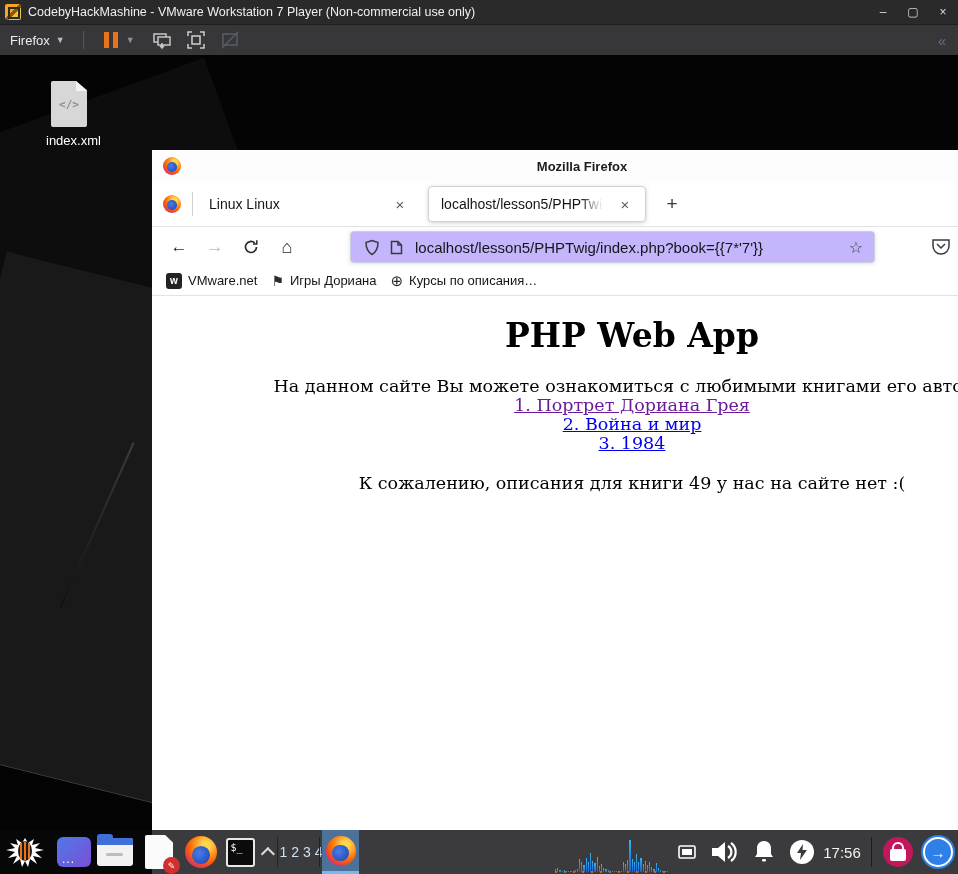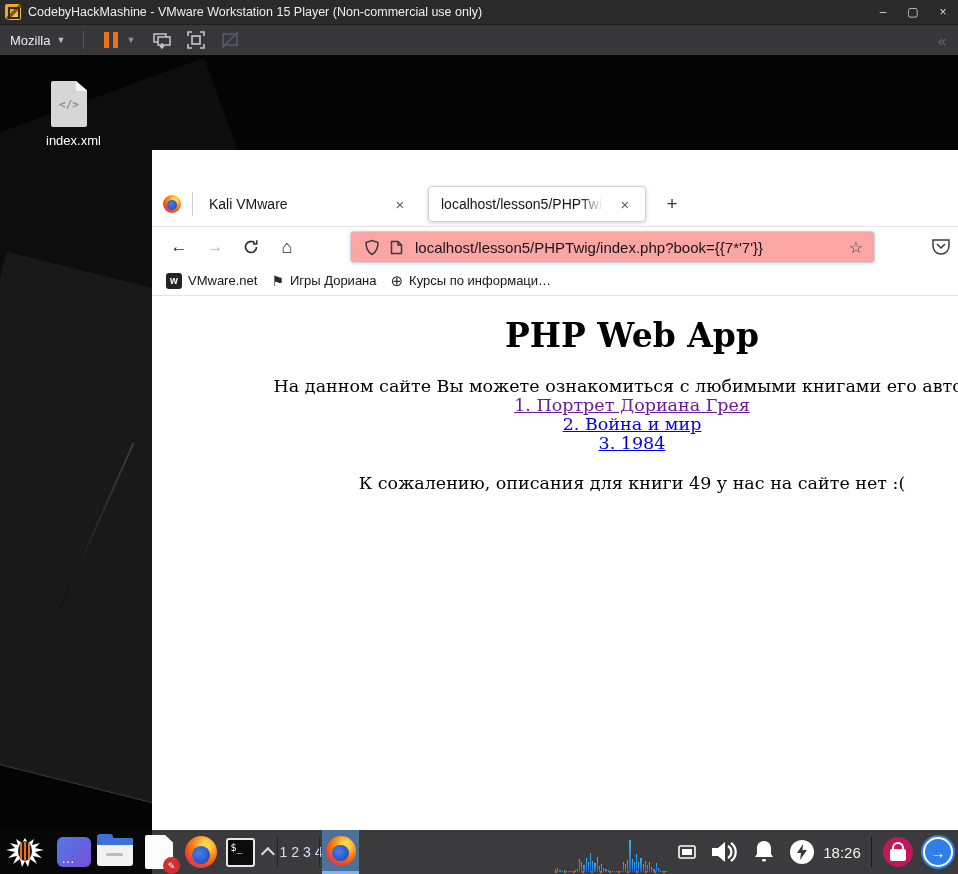--- a/index.html
+++ b/index.html
@@ -77,21 +77,21 @@
     -webkit-mask-image:linear-gradient(90deg,#000 86%,transparent); mask-image:linear-gradient(90deg,#000 86%,transparent); }
   #new-tab-button { position:absolute; left:506px; top:8px; width:28px; height:28px;
     display:flex; align-items:center; justify-content:center; font-size:19px; color:#3a3a3e; }
   #ff-navbar { position:absolute; left:0; top:76px; width:860px; height:40px;
     background:#fff; border-top:1px solid #e2e2e6; }
   .nav-btn { position:absolute; top:6px; width:28px; height:28px; display:flex;
     align-items:center; justify-content:center; font-size:17px; color:#2b2b2e; }
   #back-button{left:13px;} #forward-button{left:49px; color:#b9b9be;}
   #reload-button{left:85px;} #home-button{left:121px; font-size:18px;}
   #url-bar { position:absolute; left:198px; top:4px; width:525px; height:32px;
-    background:#fca5a5; border:1px solid #ccd0da; border-radius:4px;
+    background:#c4b5fd; border:1px solid #ccd0da; border-radius:4px;
     box-shadow:0 1px 4px rgba(145,160,190,0.35); display:flex; align-items:center; }
   #url-bar .u-icon { margin-left:13px; display:flex; align-items:center; }
   #url-text { margin-left:12px; font-size:15px; color:#16161a; white-space:nowrap; }
   #star-icon { margin-left:auto; margin-right:11px; font-size:16px; color:#3b3b3e; }
   #pocket-icon { position:absolute; left:778px; top:8px; }
   #ff-bookmarks { position:absolute; left:0; top:116px; width:860px; height:30px;
     background:#fff; border-bottom:1px solid #e3e3e6; display:flex; align-items:center; }
   .bm-item { display:flex; align-items:center; margin-left:14px; }
   .bm-item .bm-label { margin-left:6px; font-size:13px; color:#15141a; }
   .codeby-favicon { width:16px; height:16px; background:#232323; border-radius:3px; color:#fff;
@@ -162,31 +162,31 @@
   #logout-button { left:920px; width:36px; }
   .logout-circ { width:30px; height:30px; border-radius:50%; background:#2f7fe8;
     border:2px solid #fff; box-shadow:0 0 0 2px #2f7fe8; display:flex; align-items:center;
     justify-content:center; color:#fff; font-size:15px; font-weight:bold; }
 </style>
 </head>
 <body>
 
 <div id="vmware-titlebar">
   <div class="vm-appicon"></div>
-  <div id="vmware-title">CodebyHackMashine - VMware Workstation 15 Player (Non-commercial use only)</div>
+  <div id="vmware-title">CodebyHackMashine - VMware Workstation 7 Player (Non-commercial use only)</div>
   <div class="win-controls">
     <div class="win-btn">–</div>
     <div class="win-btn">▢</div>
     <div class="win-btn">×</div>
   </div>
 </div>
 
 <div id="vmware-toolbar">
   <div id="player-menu">
-    <span>Mozilla</span>
+    <span>Firefox</span>
     <span class="caret">▼</span>
   </div>
   <div class="tb-sep"></div>
   <div class="pause-icon">
       <i></i>
       <i></i>
     </div>
   <div class="pause-caret">▼</div>
   <div class="tb-icon">
     <svg width="20" height="20" viewBox="0 0 20 20">
@@ -218,26 +218,30 @@
   <div id="desktop-icon-testxml">
     <div class="file-shape">
       <span class="fold"></span>
       <span class="glyph">&lt;/&gt;</span>
     </div>
     <div class="desk-label">index.xml</div>
   </div>
 
   <div id="firefox-window">
 
+    <div id="ff-titlebar">
+      <div class="ff-logo" style="width:18px;height:18px;margin-left:11px"></div>
+      <div id="ff-title">Mozilla Firefox</div>
+    </div>
 
     <div id="ff-tabbar">
       <div class="ff-logo" style="width:18px;height:18px;position:absolute;left:11px;top:13px"></div>
       <div class="tabstrip-sep"></div>
       <div id="tab-kali">
-        <span class="tab-label">Kali VMware</span>
+        <span class="tab-label">Linux Linux</span>
         <span class="tab-close">×</span>
       </div>
       <div id="tab-active">
         <span class="tab-label">localhost/lesson5/PHPTwig/i</span>
         <span class="tab-close">×</span>
       </div>
       <div id="new-tab-button">+</div>
     </div>
 
     <div id="ff-navbar">
@@ -277,21 +281,21 @@
       <div class="bm-item">
         <span class="codeby-favicon">w</span>
         <span class="bm-label">VMware.net</span>
       </div>
       <div class="bm-item">
         <span class="bm-glyph">⚑</span>
         <span class="bm-label">Игры Дориана</span>
       </div>
       <div class="bm-item">
         <span class="bm-glyph" style="font-size:15px">⊕</span>
-        <span class="bm-label">Курсы по информаци…</span>
+        <span class="bm-label">Курсы по описания…</span>
       </div>
     </div>
 
     <div id="ff-content">
       <div id="page-body">
         <h1 id="page-heading">PHP Web App</h1>
         <p id="page-intro">На данном сайте Вы можете ознакомиться с любимыми книгами его автора:</p>
         <div>
           <a class="book-link" style="color: rgb(106, 27, 154);">1. Портрет Дориана Грея</a>
           <a class="book-link" style="color: rgb(0, 0, 238);">2. Война и мир</a>
@@ -425,21 +429,21 @@
           <rect x="11" y="20" width="4" height="2.5" rx="1.2"></rect>
         </svg>
     </div>
     <div class="tb-item" id="power-tray-icon">
       <div class="power-circ">
         <svg width="12" height="16" viewBox="0 0 12 16">
             <polygon points="7,0 1,9 5,9 4,16 11,6 6.5,6" fill="#3b3b3d"></polygon>
           </svg>
       </div>
     </div>
-    <div class="tb-item" id="clock">18:26</div>
+    <div class="tb-item" id="clock">17:56</div>
     <div class="panel-sep" style="left:871px; background:#1b1b1b"></div>
     <div class="tb-item" id="lock-button">
       <div class="lock-circ">
           <span class="shackle"></span>
           <span class="lock-body"></span>
         </div>
     </div>
     <div class="tb-item" id="logout-button">
       <div class="logout-circ">→</div>
     </div>

